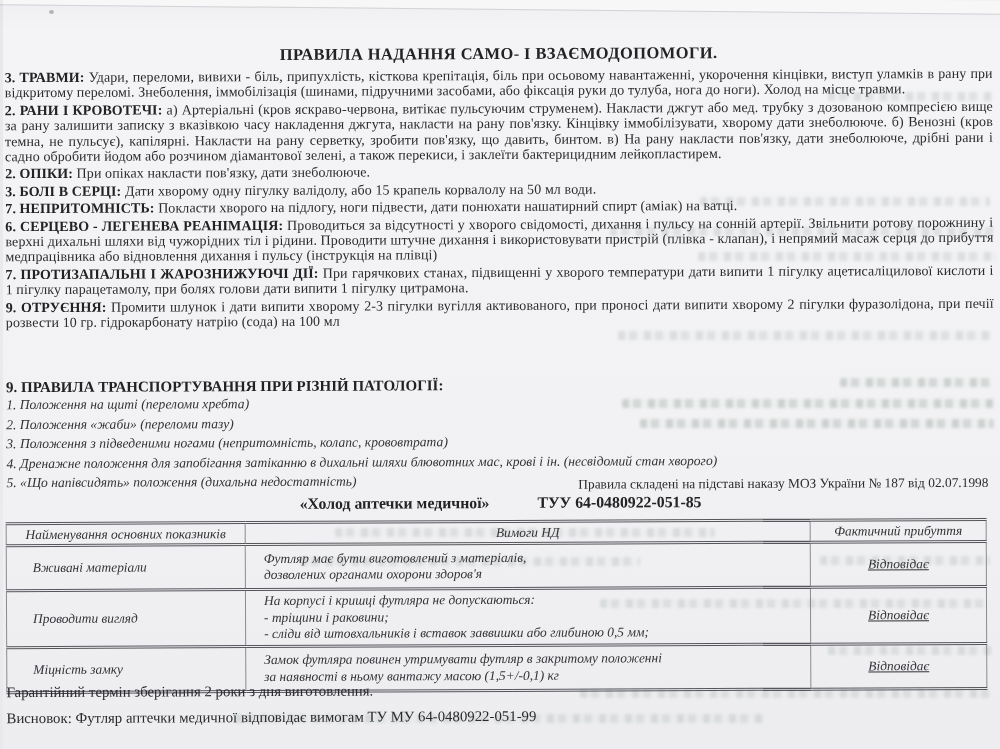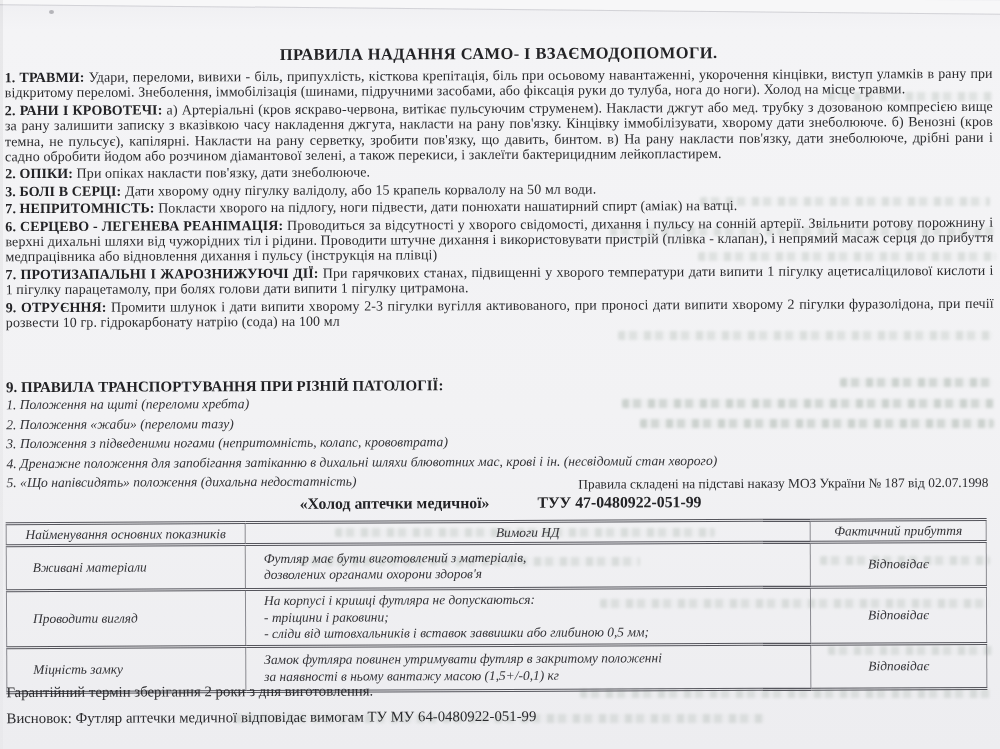--- a/index.html
+++ b/index.html
@@ -75,21 +75,21 @@
   .tbl th,.tbl td{
     border-left:1px solid #8a8a90;border-right:1px solid #8a8a90;
     border-top:3px double #55555c;border-bottom:3px double #55555c;
     padding:2px 8px;vertical-align:middle;font-weight:400;
   }
   .tbl .c-name{width:222px;}
   .tbl .c-req{width:548px;}
   .tbl th{text-align:center;line-height:15px;}
   .tbl td.name{padding-left:26px;height:38px;}
   .tbl td.req{padding-left:18px;line-height:16.5px;}
-  .tbl td.res{text-align:center;}
+  .tbl td.res{text-align:center;text-decoration:underline;}
   .row-2 td{height:46px;}
   .warranty{
     position:absolute;top:682px;left:5px;margin:0;font-size:14.8px;color:#2a2a2d;
   }
   .conclusion{
     position:absolute;top:708px;left:5px;margin:0;font-size:14.8px;color:#2a2a2d;
   }
 </style>
 </head>
 <body>
@@ -115,21 +115,21 @@
   <div class="ghost" style="left:600px;top:599px;width:390px;"></div>
   <div class="ghost" style="left:828px;top:646px;width:165px;"></div>
   <div class="ghost" style="left:580px;top:689px;width:410px;"></div>
   <div class="ghost" style="left:235px;top:714px;width:530px;"></div>
 
   <div class="tilt">
 
     <h1 class="title">ПРАВИЛА НАДАННЯ САМО- І ВЗАЄМОДОПОМОГИ.</h1>
 
     <div class="sections">
-      <p class="sec"><b>1. ТРАВМИ:</b> <span>Удари, переломи, вивихи - біль, припухлість, кісткова крепітація, біль при осьовому навантаженні, укорочення кінцівки, виступ уламків в рану при відкритому переломі. Знеболення, іммобілізація (шинами, підручними засобами, або фіксація руки до тулуба, нога до ноги). Холод на місце травми.</span></p>
+      <p class="sec"><b>3. ТРАВМИ:</b> <span>Удари, переломи, вивихи - біль, припухлість, кісткова крепітація, біль при осьовому навантаженні, укорочення кінцівки, виступ уламків в рану при відкритому переломі. Знеболення, іммобілізація (шинами, підручними засобами, або фіксація руки до тулуба, нога до ноги). Холод на місце травми.</span></p>
       <p class="sec"><b>2. РАНИ І КРОВОТЕЧІ:</b> <span>а) Артеріальні (кров яскраво-червона, витікає пульсуючим струменем). Накласти джгут або мед. трубку з дозованою компресією вище за рану залишити записку з вказівкою часу накладення джгута, накласти на рану пов'язку. Кінцівку іммобілізувати, хворому дати знеболююче. б) Венозні (кров темна, не пульсує), капілярні. Накласти на рану серветку, зробити пов'язку, що давить, бинтом. в) На рану накласти пов'язку, дати знеболююче, дрібні рани і садно обробити йодом або розчином діамантової зелені, а також перекиси, і заклеїти бактерицидним лейкопластирем.</span></p>
       <p class="sec"><b>2. ОПІКИ:</b> <span>При опіках накласти пов'язку, дати знеболююче.</span></p>
       <p class="sec"><b>3. БОЛІ В СЕРЦІ:</b> <span>Дати хворому одну пігулку валідолу, або 15 крапель корвалолу на 50 мл води.</span></p>
       <p class="sec"><b>7. НЕПРИТОМНІСТЬ:</b> <span>Покласти хворого на підлогу, ноги підвести, дати понюхати нашатирний спирт (аміак) на ватці.</span></p>
       <p class="sec"><b>6. СЕРЦЕВО - ЛЕГЕНЕВА РЕАНІМАЦІЯ:</b> <span>Проводиться за відсутності у хворого свідомості, дихання і пульсу на сонній артерії. Звільнити ротову порожнину і верхні дихальні шляхи від чужорідних тіл і рідини. Проводити штучне дихання і використовувати пристрій (плівка - клапан), і непрямий масаж серця до прибуття медпрацівника або відновлення дихання і пульсу (інструкція на плівці)</span></p>
       <p class="sec"><b>7. ПРОТИЗАПАЛЬНІ І ЖАРОЗНИЖУЮЧІ ДІЇ:</b> <span>При гарячкових станах, підвищенні у хворого температури дати випити 1 пігулку ацетисаліцилової кислоти і 1 пігулку парацетамолу, при болях голови дати випити 1 пігулку цитрамона.</span></p>
       <p class="sec"><b>9. ОТРУЄННЯ:</b> <span>Промити шлунок і дати випити хворому 2-3 пігулки вугілля активованого, при проносі дати випити хворому 2 пігулки фуразолідона, при печії розвести 10 гр. гідрокарбонату натрію (сода) на 100 мл</span></p>
     </div>
 
     <p class="sec9">9. ПРАВИЛА ТРАНСПОРТУВАННЯ ПРИ РІЗНІЙ ПАТОЛОГІЇ:</p>
@@ -137,21 +137,21 @@
     <div class="t-list">
       <p class="t-item">1. Положення на щиті (переломи хребта)</p>
       <p class="t-item">2. Положення «жаби» (переломи тазу)</p>
       <p class="t-item">3. Положення з підведеними ногами (непритомність, колапс, крововтрата)</p>
       <p class="t-item">4. Дренажне положення для запобігання затіканню в дихальні шляхи блювотних мас, крові і ін. (несвідомий стан хворого)</p>
       <p class="t-item">5. «Що напівсидять» положення (дихальна недостатність)</p>
     </div>
 
     <p class="basis">Правила складені на підставі наказу МОЗ України № 187 від 02.07.1998</p>
 
-    <p class="product"><span>«Холод аптечки медичної»</span><span class="gap"></span><span>ТУУ 47-0480922-051-99</span></p>
+    <p class="product"><span>«Холод аптечки медичної»</span><span class="gap"></span><span>ТУУ 64-0480922-051-85</span></p>
 
     <table class="tbl">
       <thead>
         <tr>
           <th class="c-name">Найменування основних показників</th>
           <th class="c-req">Вимоги НД</th>
           <th>Фактичний прибуття</th>
         </tr>
       </thead>
       <tbody>

